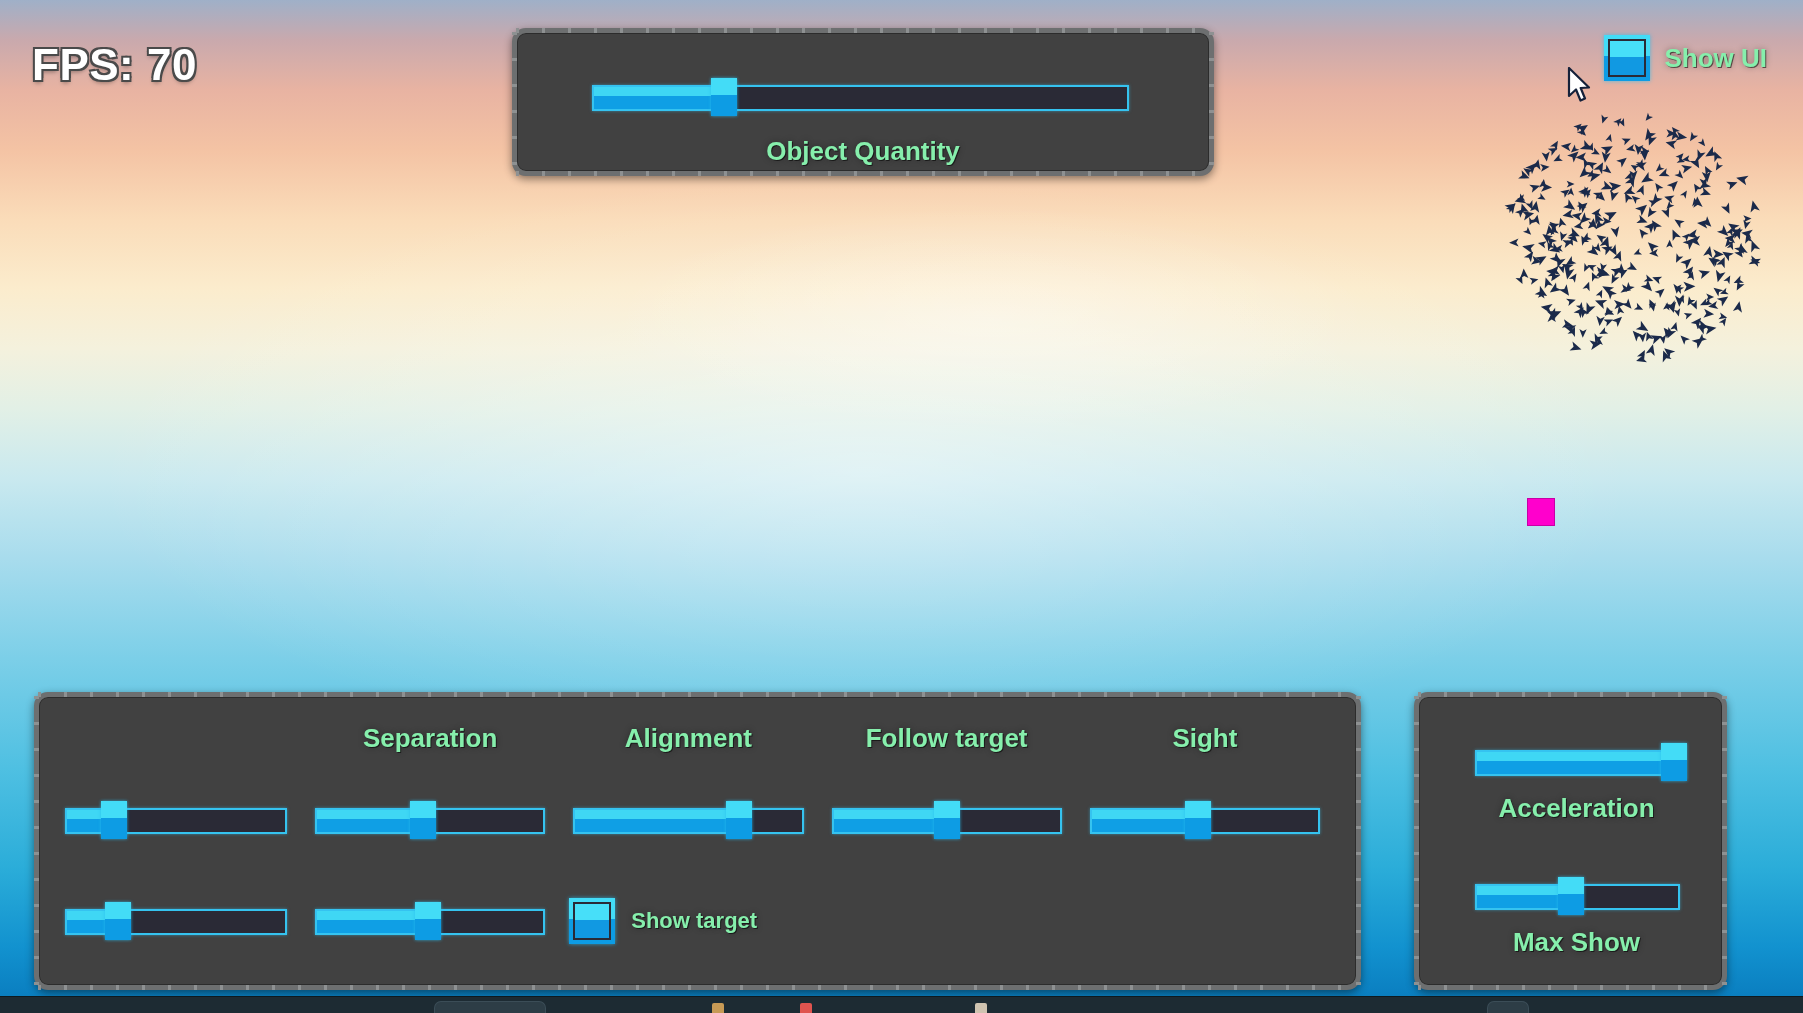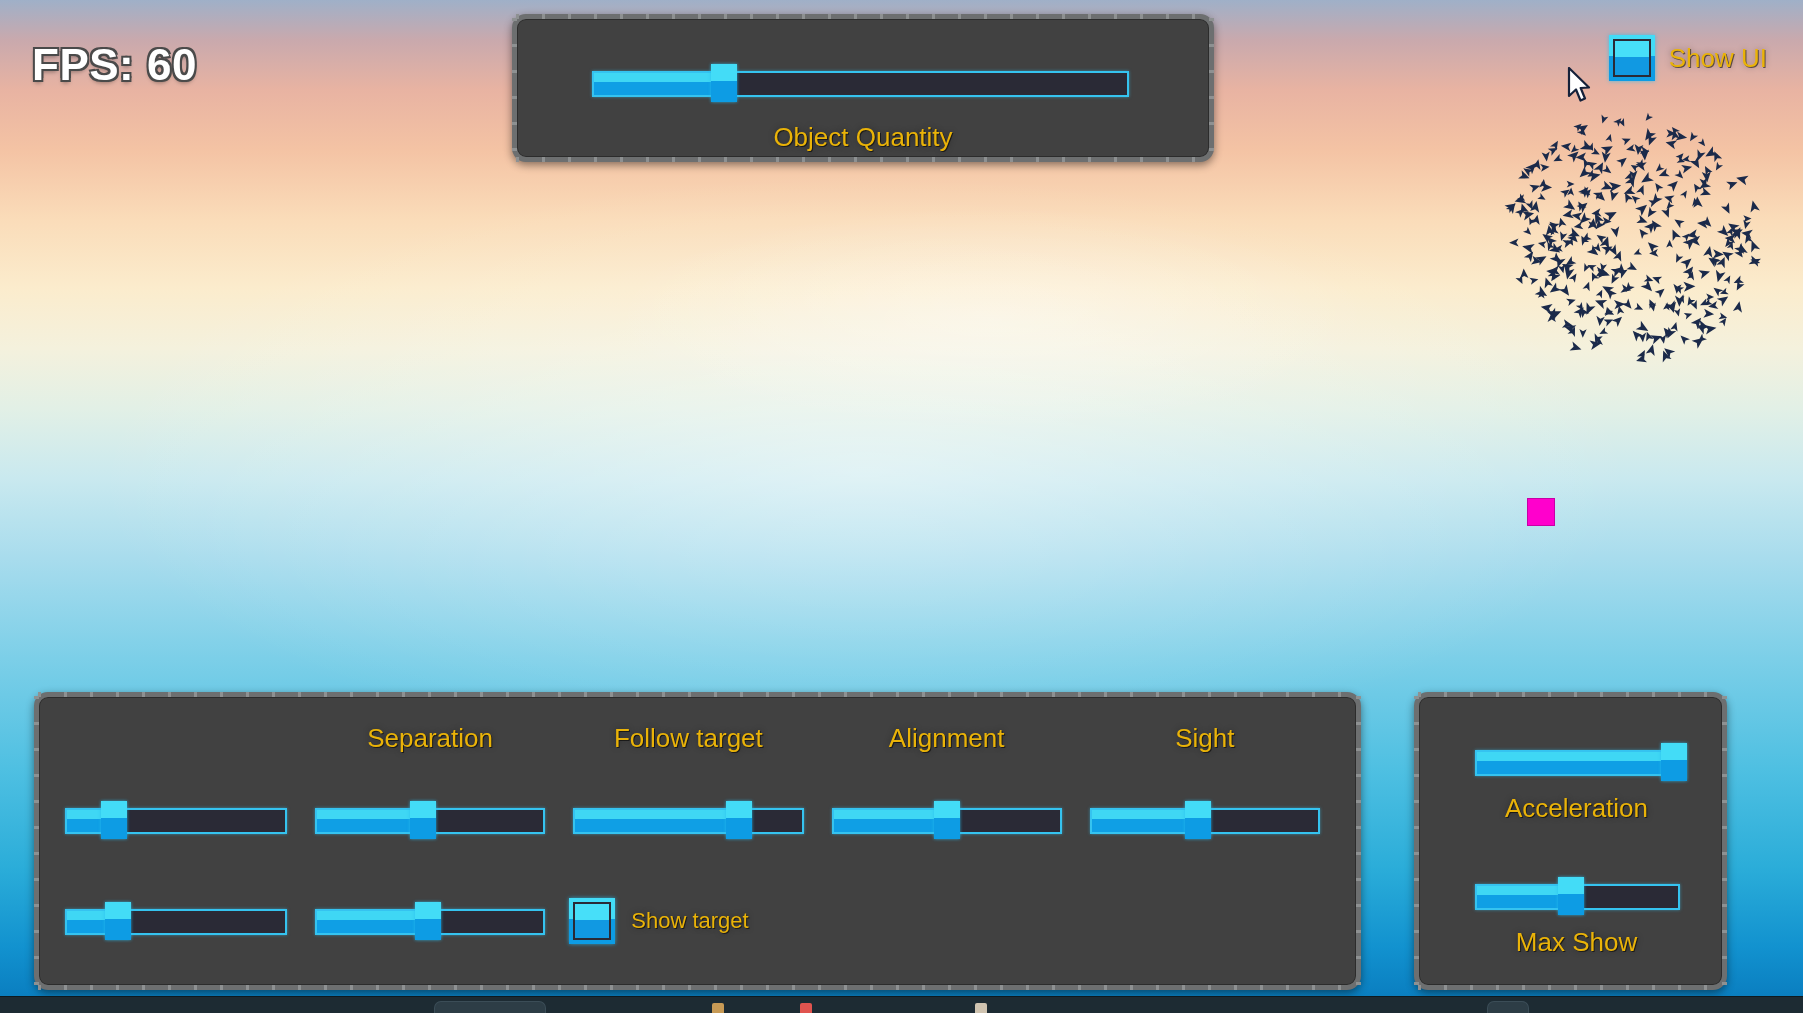--- a/index.html
+++ b/index.html
@@ -175,30 +175,30 @@
     position: absolute;
     inset: 4px;
     border: 2px solid #2a2a36;
     box-sizing: border-box;
     background: linear-gradient(to bottom,
        #47dff9 0%, #47dff9 46%, #1199e2 46%, #1199e2 100%);
   }
 
   
   .lbl {
-    color: #eab308;
-    font-weight: normal;
+    color: #86efac;
+    font-weight: bold;
     text-shadow: 1px 1px 0 rgba(0,0,0,0.55), 0 0 6px rgba(0,0,0,0.35);
     white-space: nowrap;
   }
 
   
   #panel-quantity {
     left: 512px;
-    top: 14px;
+    top: 28px;
     width: 702px;
     height: 148px;
   }
   #quantity-slider {
     position: absolute;
     left: 75px;
     top: 47px;
     width: 537px;
   }
   #quantity-label {
@@ -1300,21 +1300,21 @@
       <g transform="translate(1667.2,333.3) rotate(202) scale(0.83)">
         <path d="M0,-5.2 L4.2,4.6 L0,2.2 L-4.2,4.6 Z" fill="#1b2a4a"></path>
       </g>
       <g transform="translate(1514.1,242.6) rotate(269) scale(0.97)">
         <path d="M0,-5.2 L4.2,4.6 L0,2.2 L-4.2,4.6 Z" fill="#1b2a4a"></path>
       </g>
     </svg>
 
   <div id="target"></div>
 
-  <div id="fps">FPS: 60</div>
+  <div id="fps">FPS: 70</div>
 
   <div id="panel-quantity" class="panel">
     <span class="rail-l"></span>
     <span class="rail-r"></span>
 
     <div id="quantity-slider" class="slider">
       <div class="track">
         <div class="fill" style="width: 24.5%;"></div>
       </div>
       <div class="handle" style="left: 24.5%;"></div>
@@ -1336,22 +1336,22 @@
   </div>
 
   <div id="panel-controls" class="panel">
     <span class="rail-l"></span>
     <span class="rail-r"></span>
 
     <div id="grid">
 
       <div></div>
       <div class="col-head lbl">Separation</div>
+      <div class="col-head lbl">Alignment</div>
       <div class="col-head lbl">Follow target</div>
-      <div class="col-head lbl">Alignment</div>
 
       <div class="row-head lbl">Sight</div>
 
       <div class="cell">
         <div class="slider">
           <div class="track">
             <div class="fill" style="width: 22%;"></div>
           </div>
           <div class="handle" style="left: 22%;"></div>
         </div>

